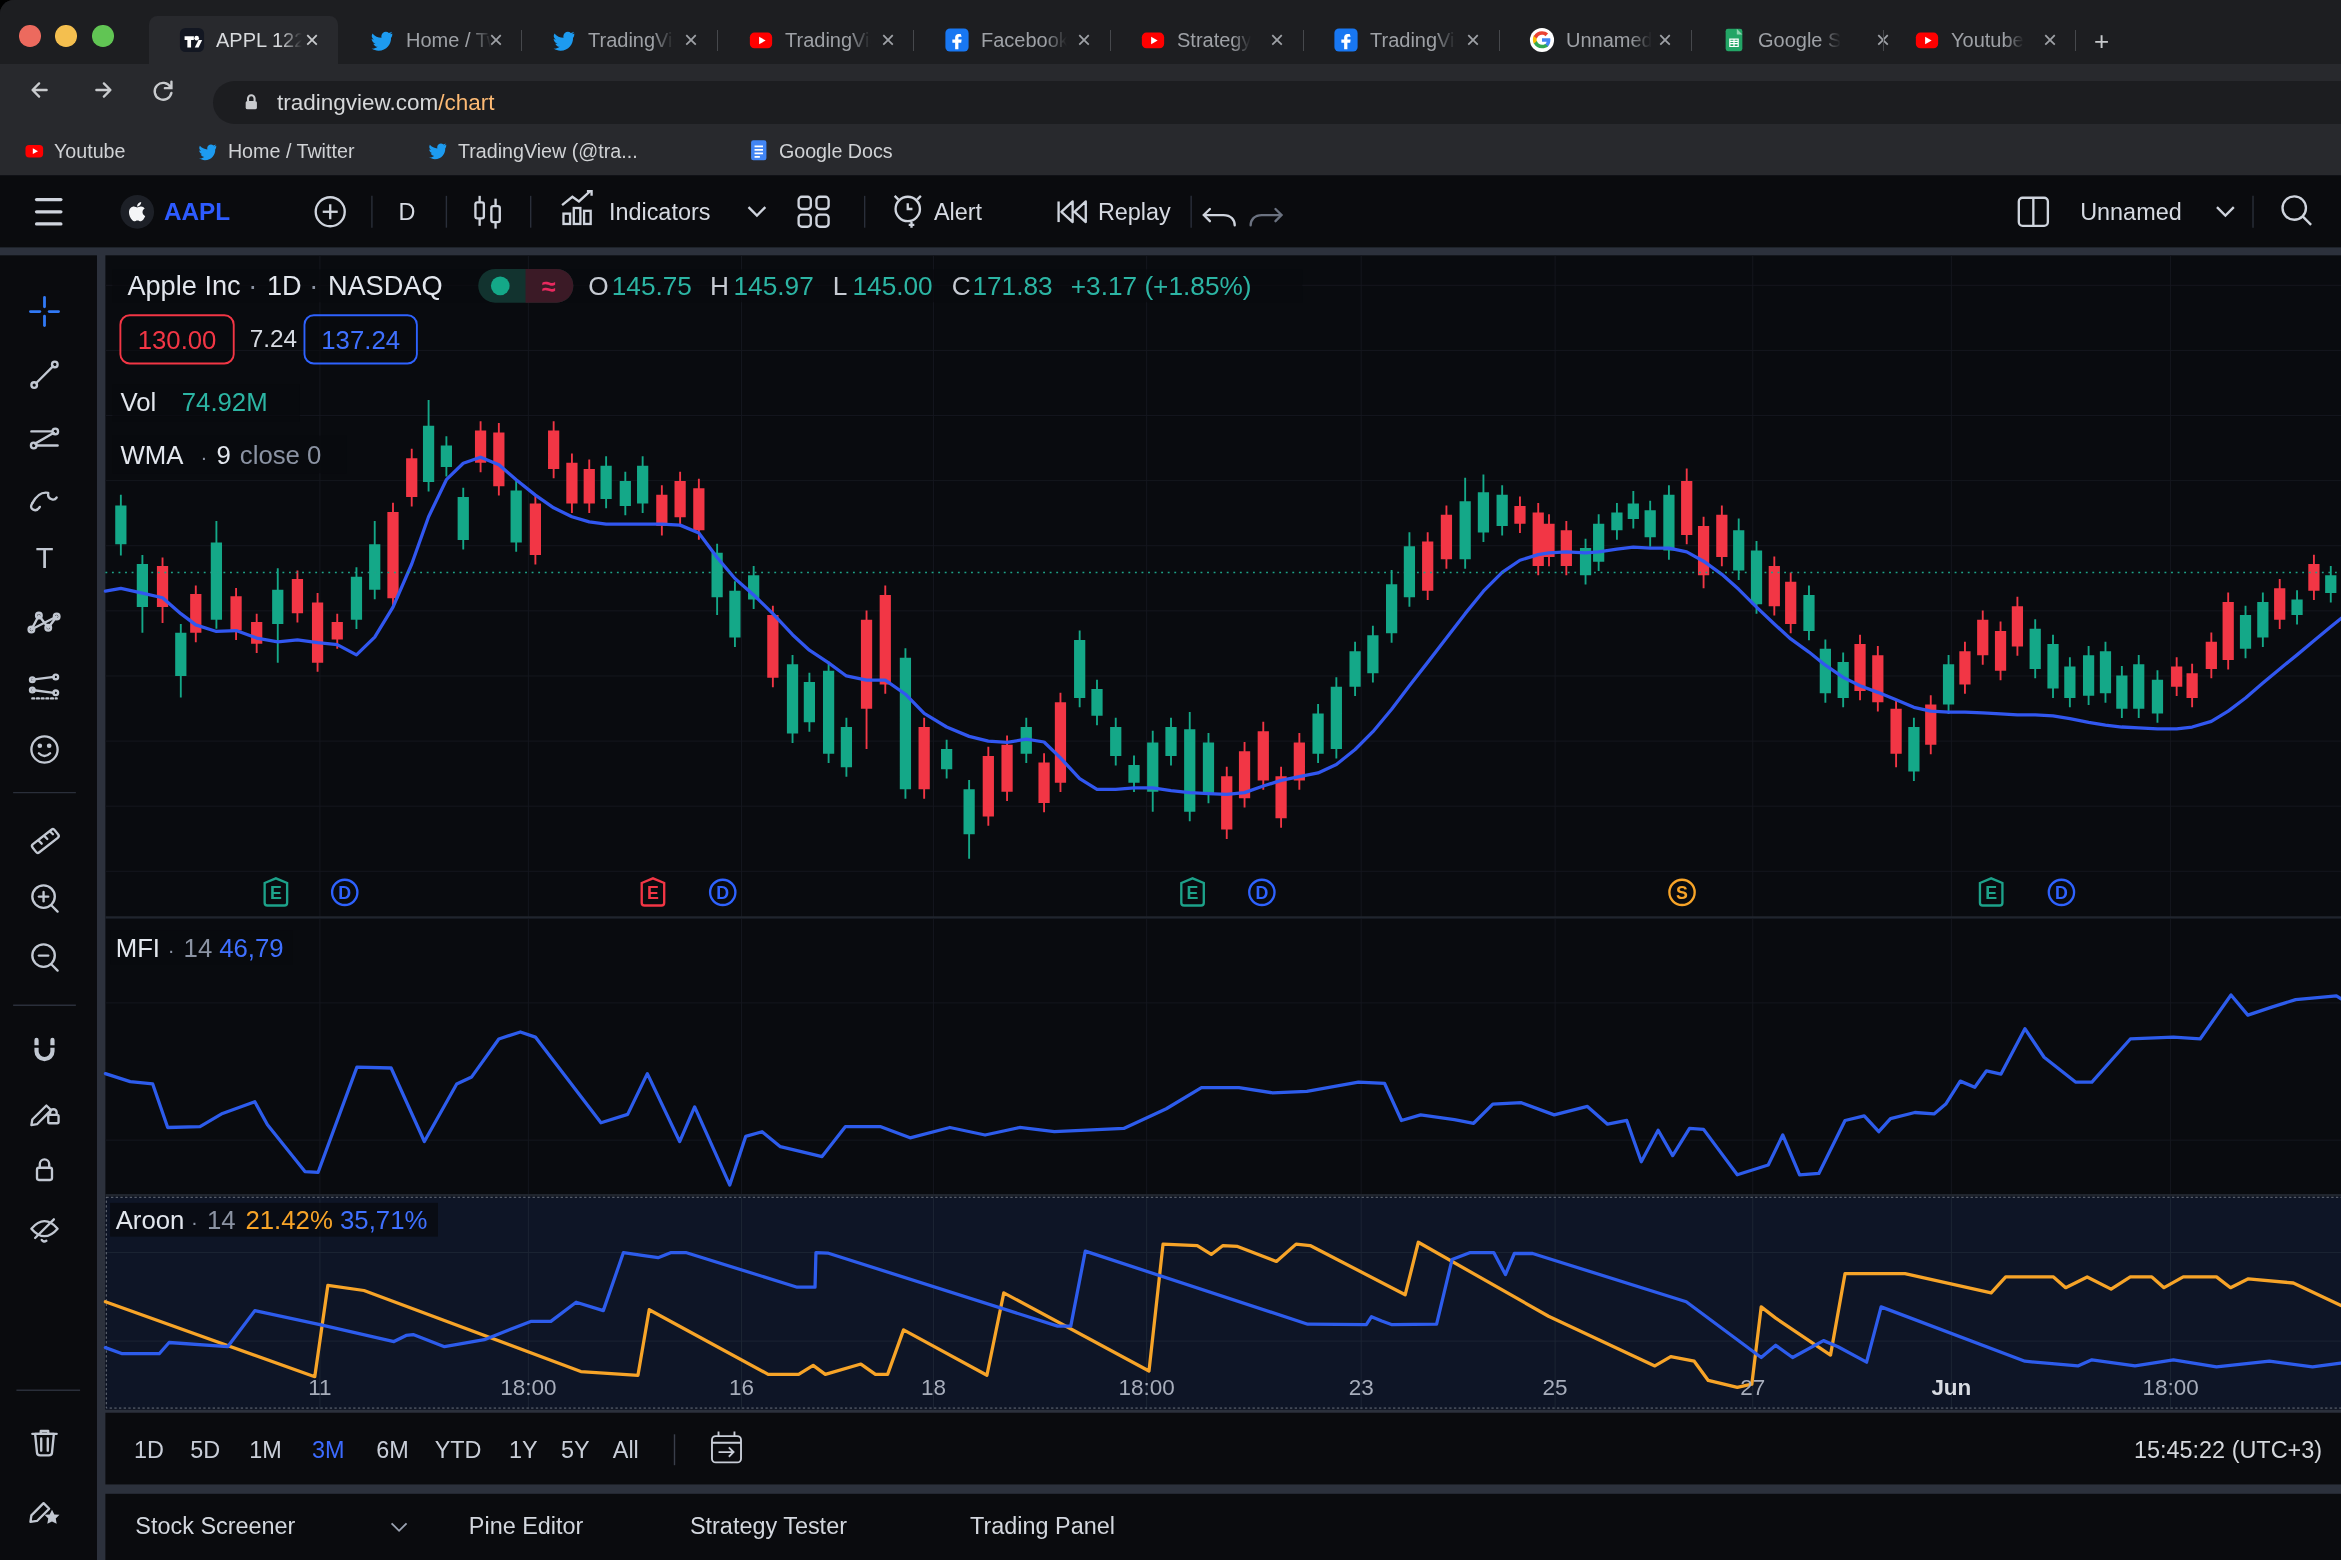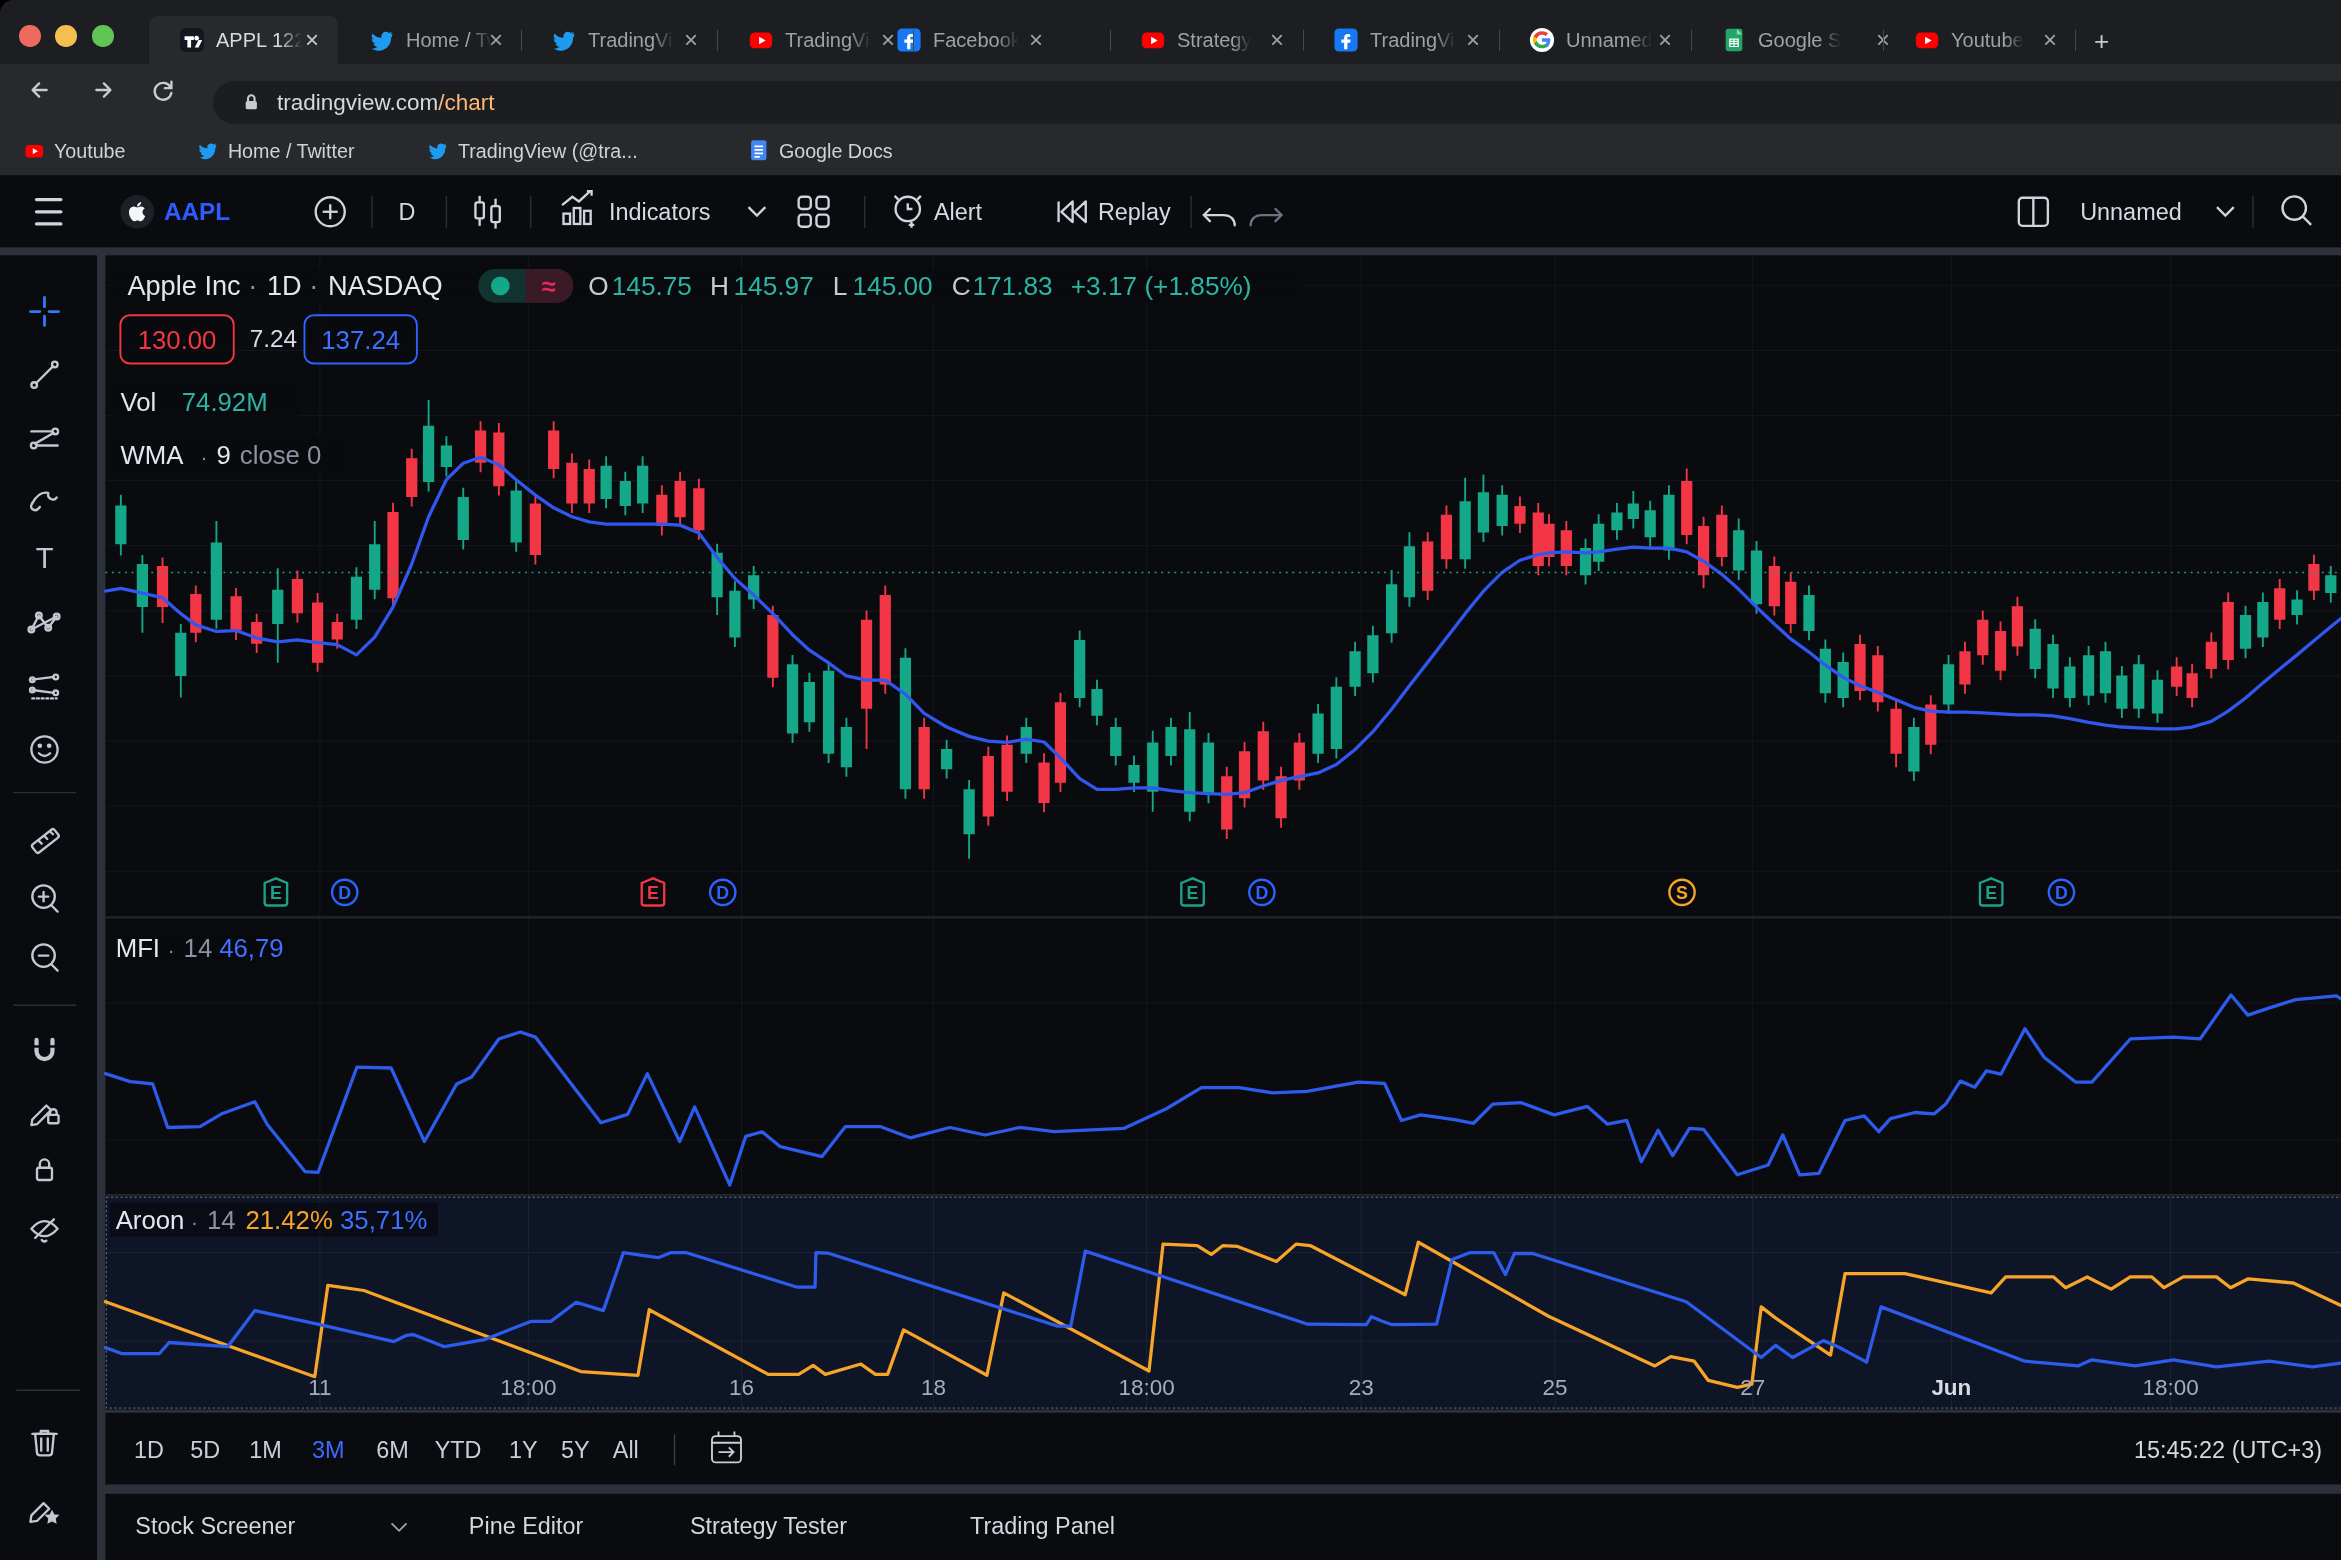--- a/index.html
+++ b/index.html
@@ -61,21 +61,21 @@
       <div class="tab" style="left:718px;width:196px;">
 <span class="fav">
           <svg width="26" height="26" viewBox="0 0 56 56">
             <rect x="4" y="12" width="48" height="34" rx="10" fill="#f00"></rect>
             <path d="M24 21 l14 8 -14 8 z" fill="#fff"></path>
           </svg>
         </span>
         <span class="ttl">TradingVie</span>
         <span class="tx">×</span>
       </div>
-      <div class="tab" style="left:866px;width:196px;text-align:center;">
+      <div class="tab" style="left:914px;width:196px;text-align:center;">
 <span class="fav">
           <svg width="26" height="26" viewBox="0 0 56 56">
             <rect x="3" y="3" width="50" height="50" rx="10" fill="#1877f2"></rect>
             <path d="M36 15 h-5 c-4 0-7 3-7 7 v5 h-6 v7 h6 v14 h7 V34 h6 l1-7 h-7 v-4 c0-1 1-2 2-2 h5 z" fill="#fff"></path>
           </svg>
         </span>
         <span class="ttl">Facebook</span>
         <span class="tx">×</span>
       </div>
       <div class="tab" style="left:1110px;width:193px;">
@@ -166,21 +166,21 @@
 <div id="bookmarks">
       <div class="bm" style="left:24px;">
         <span class="bmi">
           <svg width="20.6" height="20.6" viewBox="0 0 56 56">
             <rect x="4" y="12" width="48" height="34" rx="10" fill="#f00"></rect>
             <path d="M24 21 l14 8 -14 8 z" fill="#fff"></path>
           </svg>
         </span>
         <span>Youtube</span>
       </div>
-      <div class="bm" style="left:197px;">
+      <div class="bm" style="left:197px;align-items:flex-end;">
         <span class="bmi">
           <svg width="21.5" height="21.5" viewBox="0 0 56 56">
             <path d="M52 12 c-2 1-4 2-6 2 2-1 4-3 5-6 -2 1-5 2-7 3 -4-4-10-4-14 0 -3 3-4 7-3 11 -8 0-16-4-21-10 -3 5-2 11 3 14 -2 0-4-1-5-2 0 5 4 10 9 11 -2 1-4 1-5 0 1 4 5 8 10 8 -4 3-9 5-14 4 5 3 10 5 16 5 19 0 30-16 29-30 2-2 3-4 3-10z" fill="#1d9bf0" transform="scale(0.93) translate(2,3)"></path>
           </svg>
         </span>
         <span>Home / Twitter</span>
       </div>
       <div class="bm" style="left:427px;justify-content:flex-end;">
         <span class="bmi">
           <svg width="21.5" height="21.5" viewBox="0 0 56 56">

